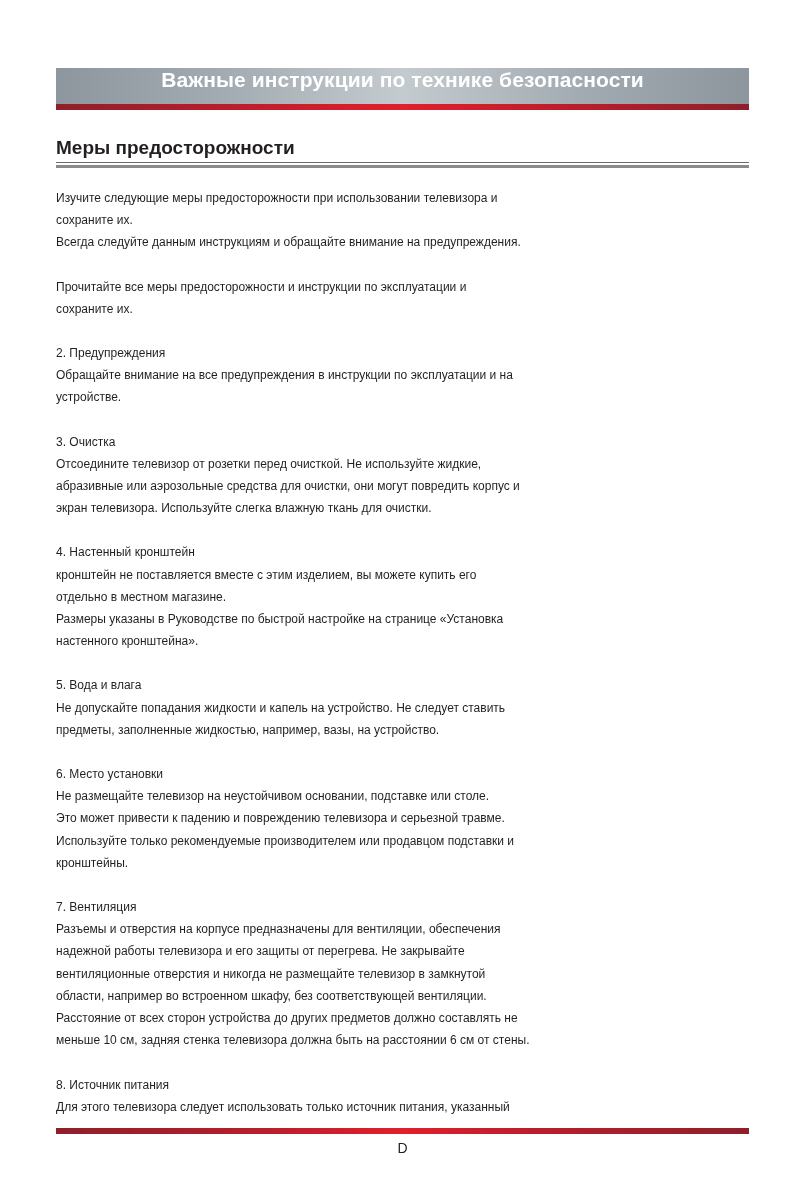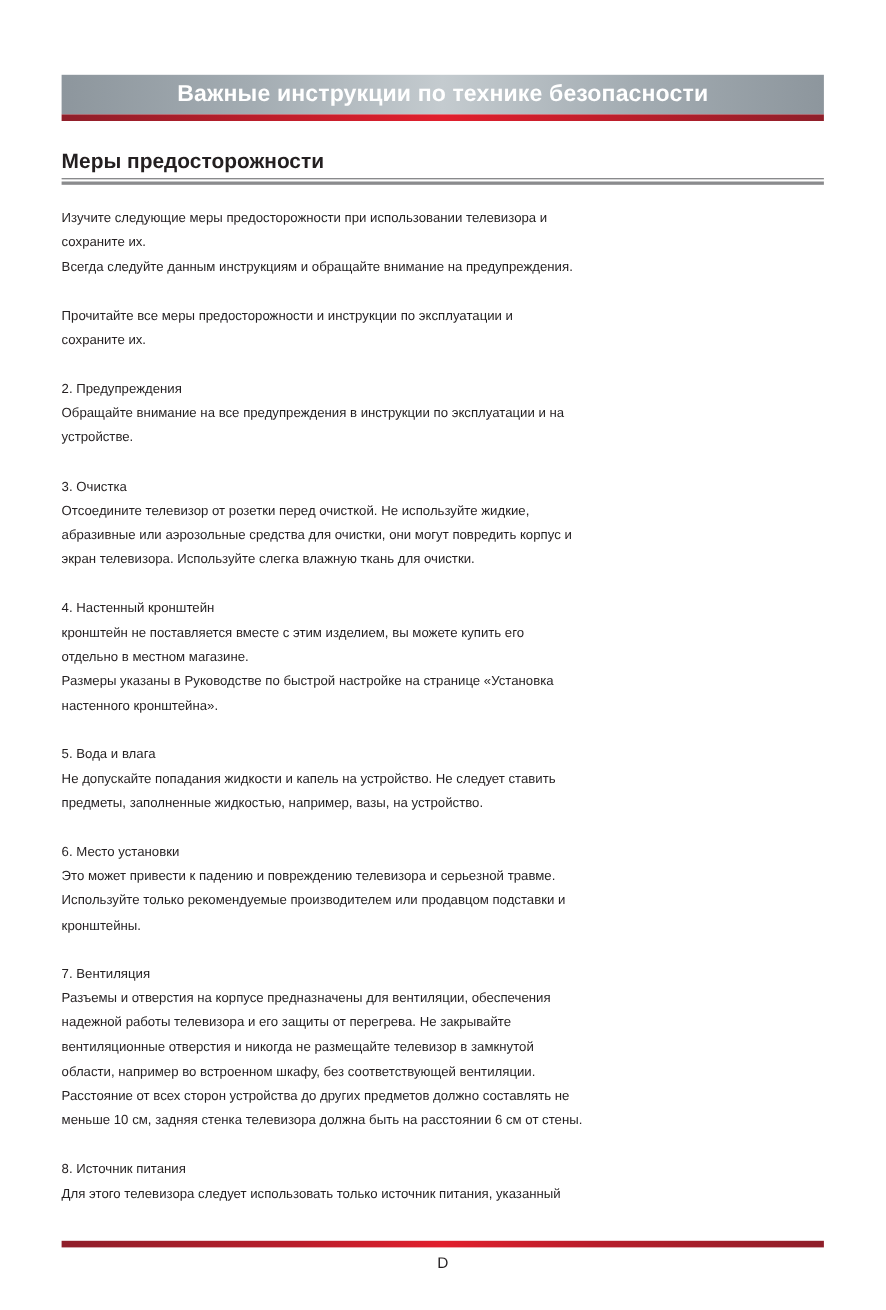--- a/index.html
+++ b/index.html
@@ -1,21 +1,21 @@
 <!DOCTYPE html>
 <html><head>
 <meta charset="utf-8">
 <style>
   html, body { margin: 0; padding: 0; background: #ffffff; }
   body { width: 805px; height: 1191px; position: relative; overflow: hidden;
          font-family: "Liberation Sans", sans-serif; color: #231f20; }
   .header-bar {
     position: absolute; left: 56px; top: 68px; width: 693px; height: 36px;
     background: linear-gradient(90deg, #8d969d 0%, #a3acb2 25%, #c4cbcf 50%, #a3acb2 75%, #8d969d 100%);
-    display: flex; align-items: center; justify-content: center;
+    display: flex; justify-content: center;
   }
   .header-red {
     position: absolute; left: 56px; top: 104px; width: 693px; height: 6px;
     background: linear-gradient(90deg, #8f1f2a 0%, #c21e2b 30%, #e11f2d 50%, #c21e2b 70%, #8f1f2a 100%);
   }
   .header-title { color: #ffffff; font-weight: bold; font-size: 21px; letter-spacing: 0.1px; }
   .section-title {
     position: absolute; left: 56px; top: 137px; font-size: 19px; font-weight: bold; color: #231f20;
   }
   .rule-thin { position: absolute; left: 56px; top: 162px; width: 693px; height: 1px; background: #6d6e70; }
@@ -78,20 +78,21 @@
   </div>
 
   <div class="block">
     <span class="line">5. Вода и влага</span>
     <span class="line">Не допускайте попадания жидкости и капель на устройство. Не следует ставить</span>
     <span class="line">предметы, заполненные жидкостью, например, вазы, на устройство.</span>
   </div>
 
   <div class="block">
     <span class="line">6. Место установки</span>
+    <span class="line">Не размещайте телевизор на неустойчивом основании, подставке или столе.</span>
     <span class="line">Это может привести к падению и повреждению телевизора и серьезной травме.</span>
     <span class="line">Используйте только рекомендуемые производителем или продавцом подставки и</span>
     <span class="line">кронштейны.</span>
   </div>
 
   <div class="block">
     <span class="line">7. Вентиляция</span>
     <span class="line">Разъемы и отверстия на корпусе предназначены для вентиляции, обеспечения</span>
     <span class="line">надежной работы телевизора и его защиты от перегрева. Не закрывайте</span>
     <span class="line">вентиляционные отверстия и никогда не размещайте телевизор в замкнутой</span>

